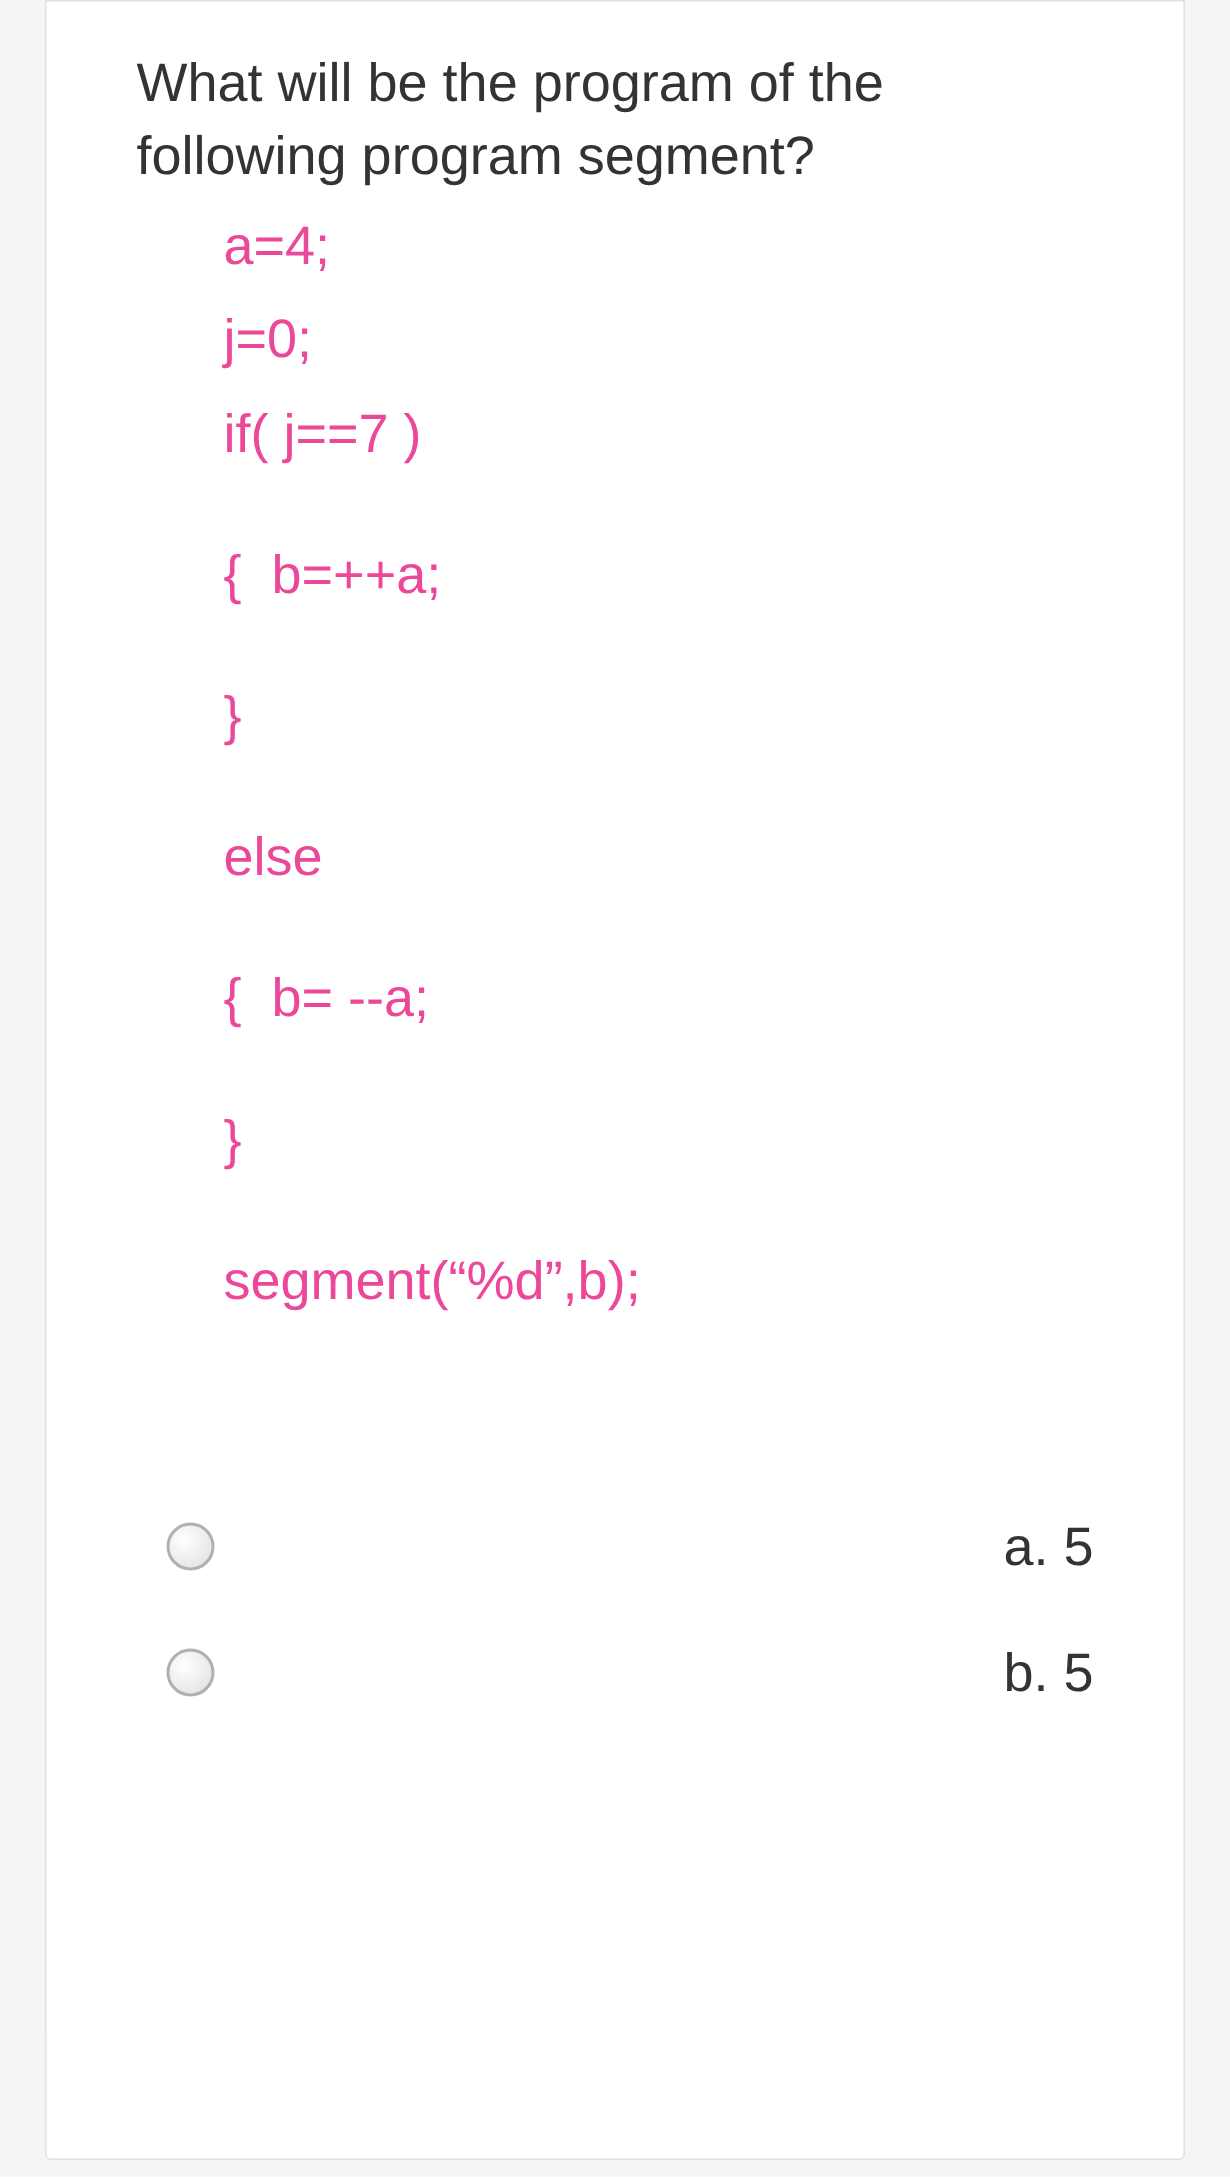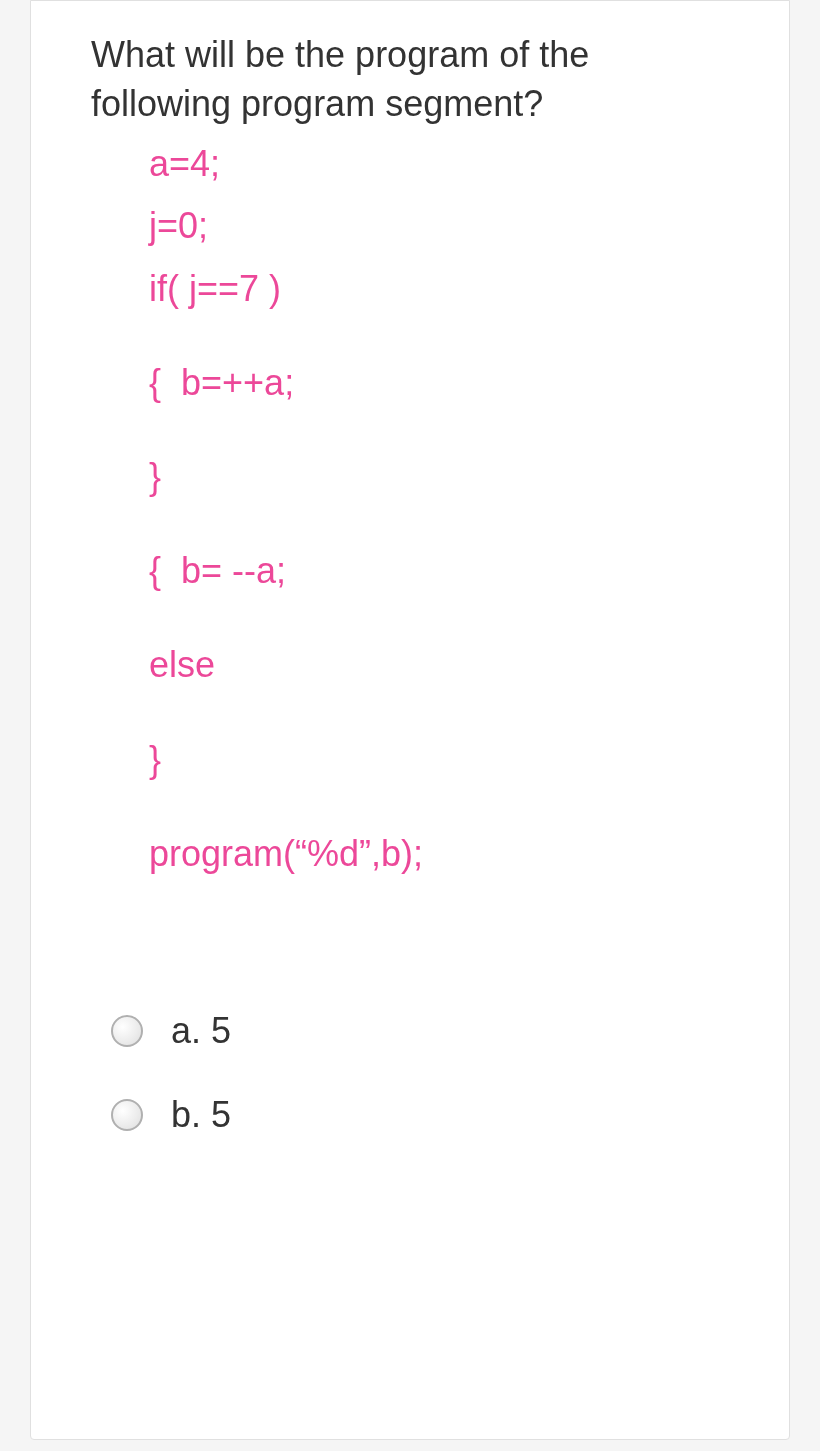--- a/index.html
+++ b/index.html
@@ -39,20 +39,21 @@
     }
     .options {
       margin-top: 130px;
       padding-left: 20px;
     }
     .option {
       display: flex;
       align-items: center;
       gap: 28px;
       margin: 42px 0;
+      justify-content: space-between;
     }
     .radio {
       width: 32px;
       height: 32px;
       border: 2px solid #b0b0b0;
       border-radius: 50%;
       background: radial-gradient(circle at 35% 35%, #fff 0%, #e8e8e8 70%, #d8d8d8 100%);
       cursor: pointer;
       flex-shrink: 0;
     }
@@ -67,24 +68,24 @@
 
 <div class="card">
   <div class="question">What will be the program of the following program segment?</div>
 
   <div class="code">
     <div class="line">a=4;</div>
     <div class="line">j=0;</div>
     <div class="line">if( j==7 )</div>
     <div class="line gap">{&nbsp;&nbsp;b=++a;</div>
     <div class="line gap">}</div>
+    <div class="line gap">else</div>
     <div class="line gap">{&nbsp;&nbsp;b= --a;</div>
-    <div class="line gap">else</div>
     <div class="line gap">}</div>
-    <div class="line gap">program(“%d”,b);</div>
+    <div class="line gap">segment(“%d”,b);</div>
   </div>
 
   <div class="options">
     <div class="option">
       <div class="radio"></div>
       <div class="opt-label">a. 5</div>
     </div>
     <div class="option">
       <div class="radio"></div>
       <div class="opt-label">b. 5</div>

